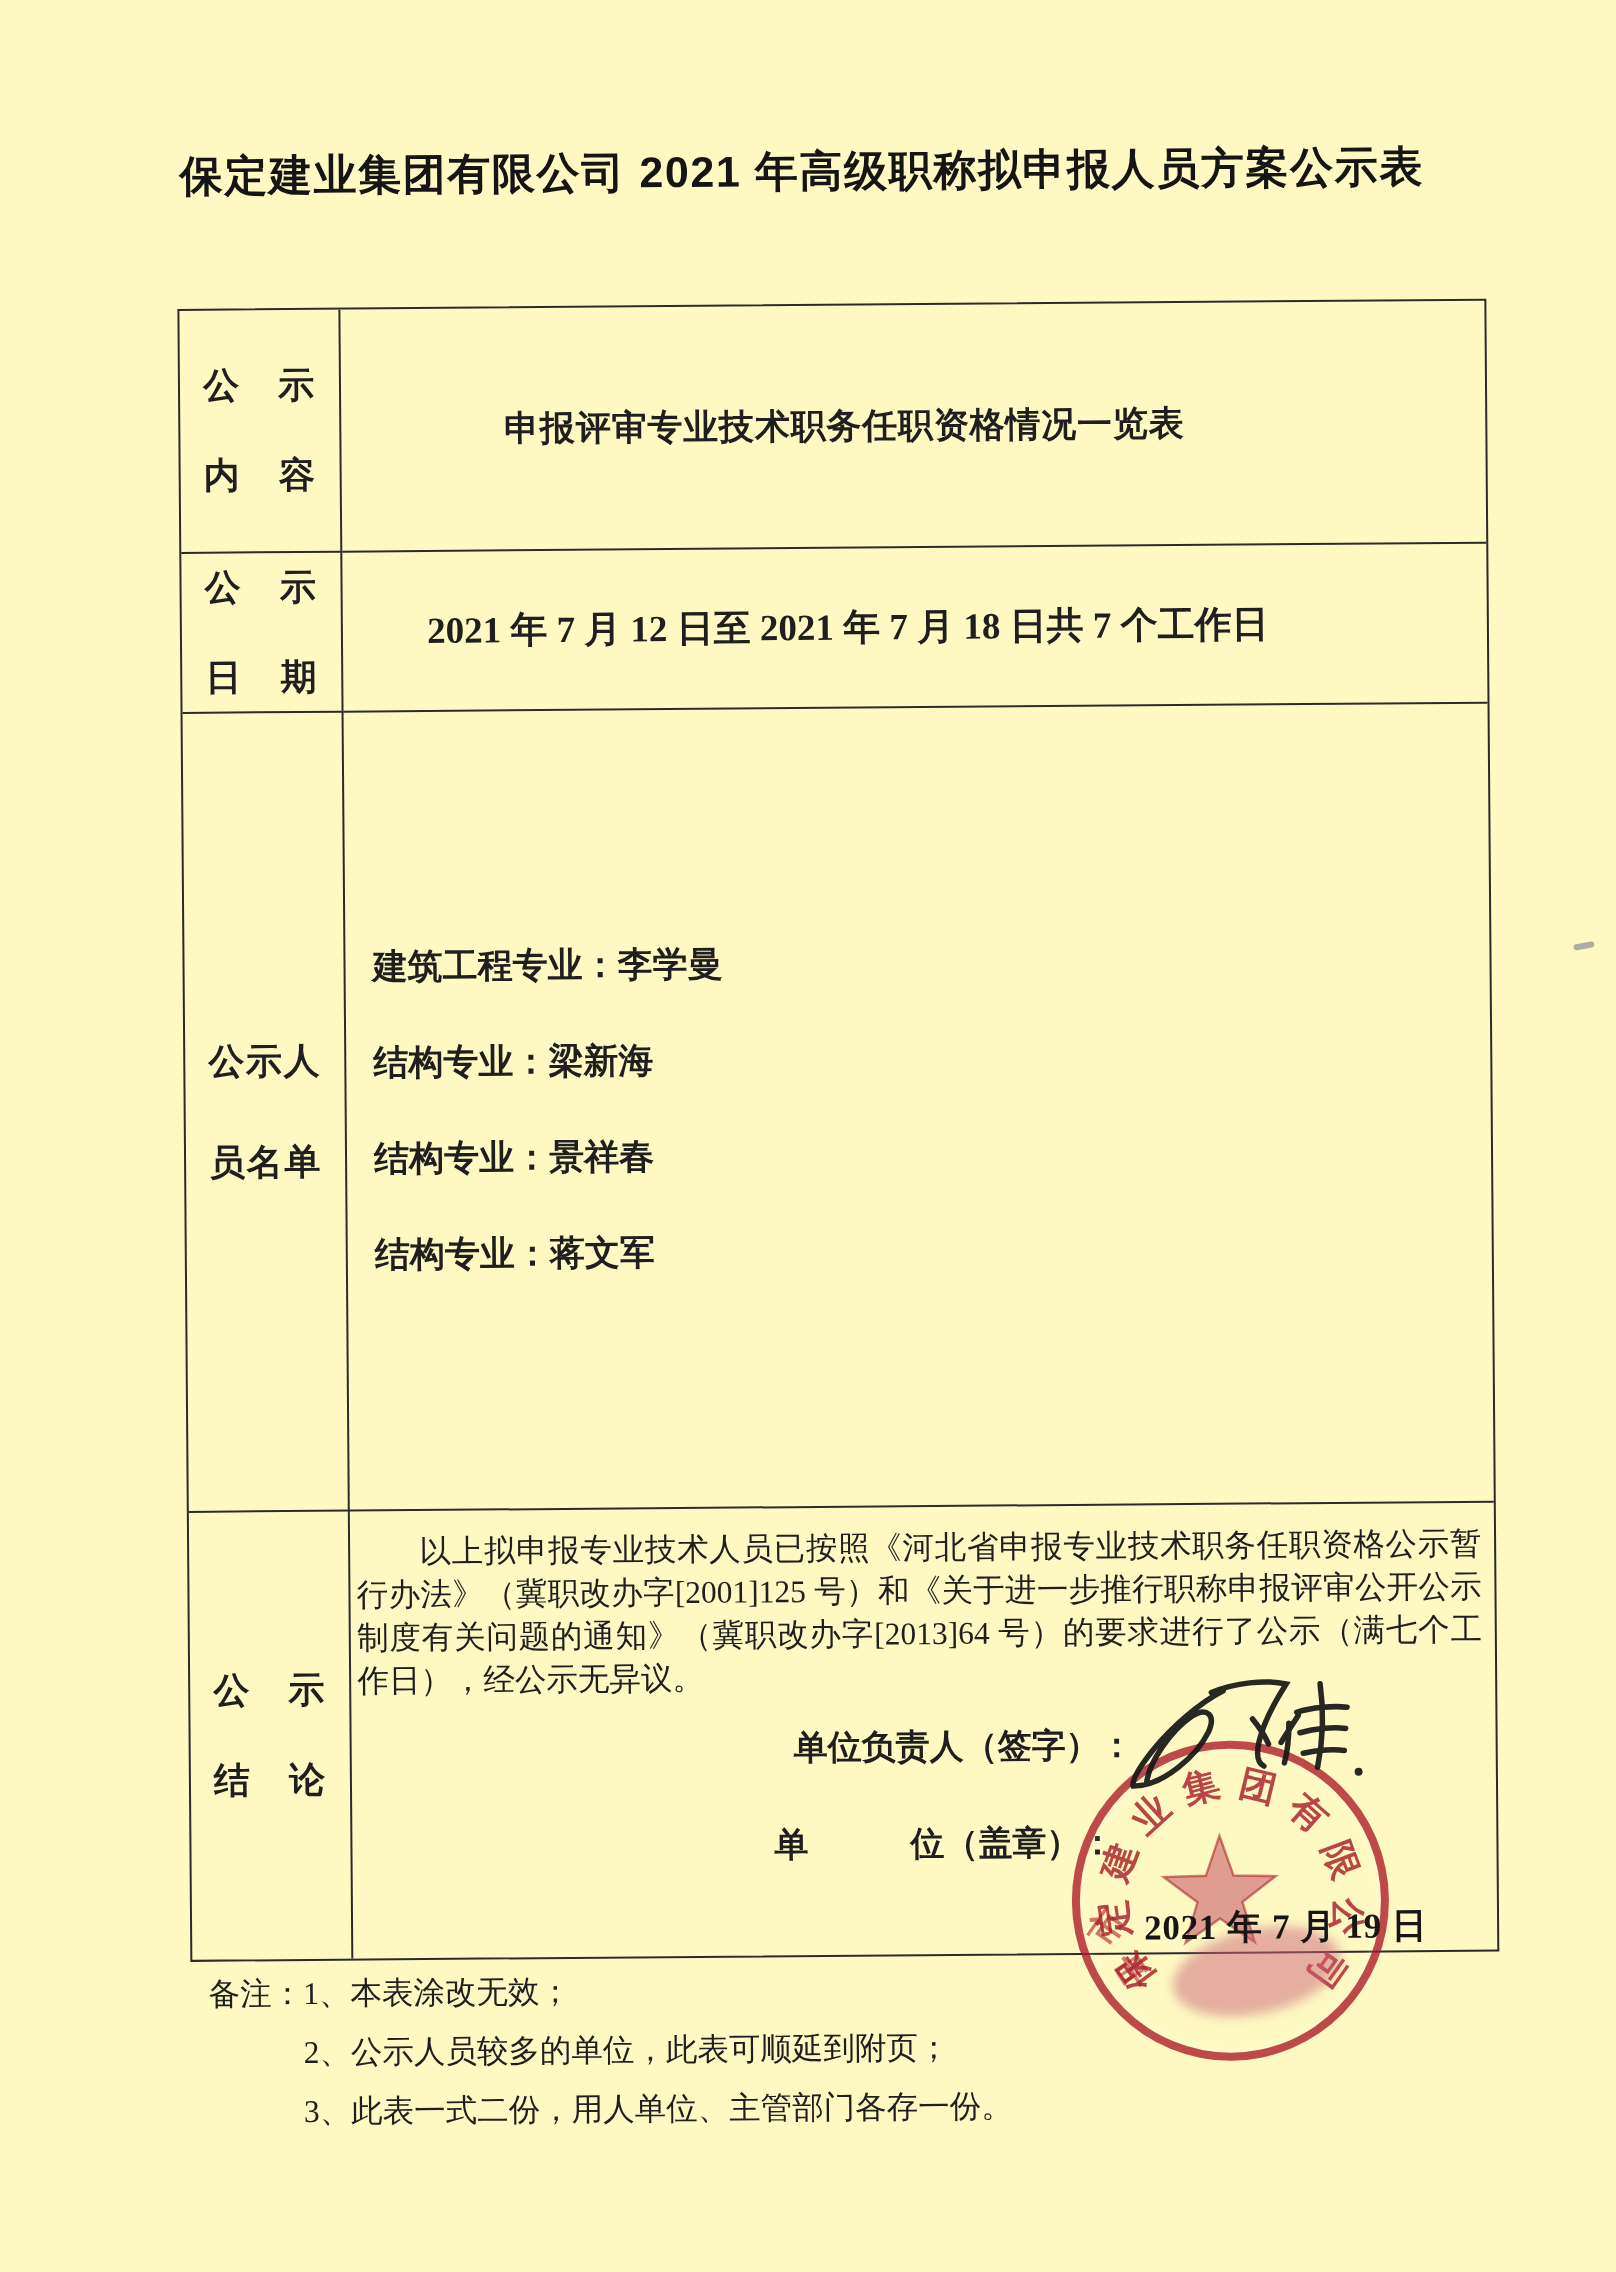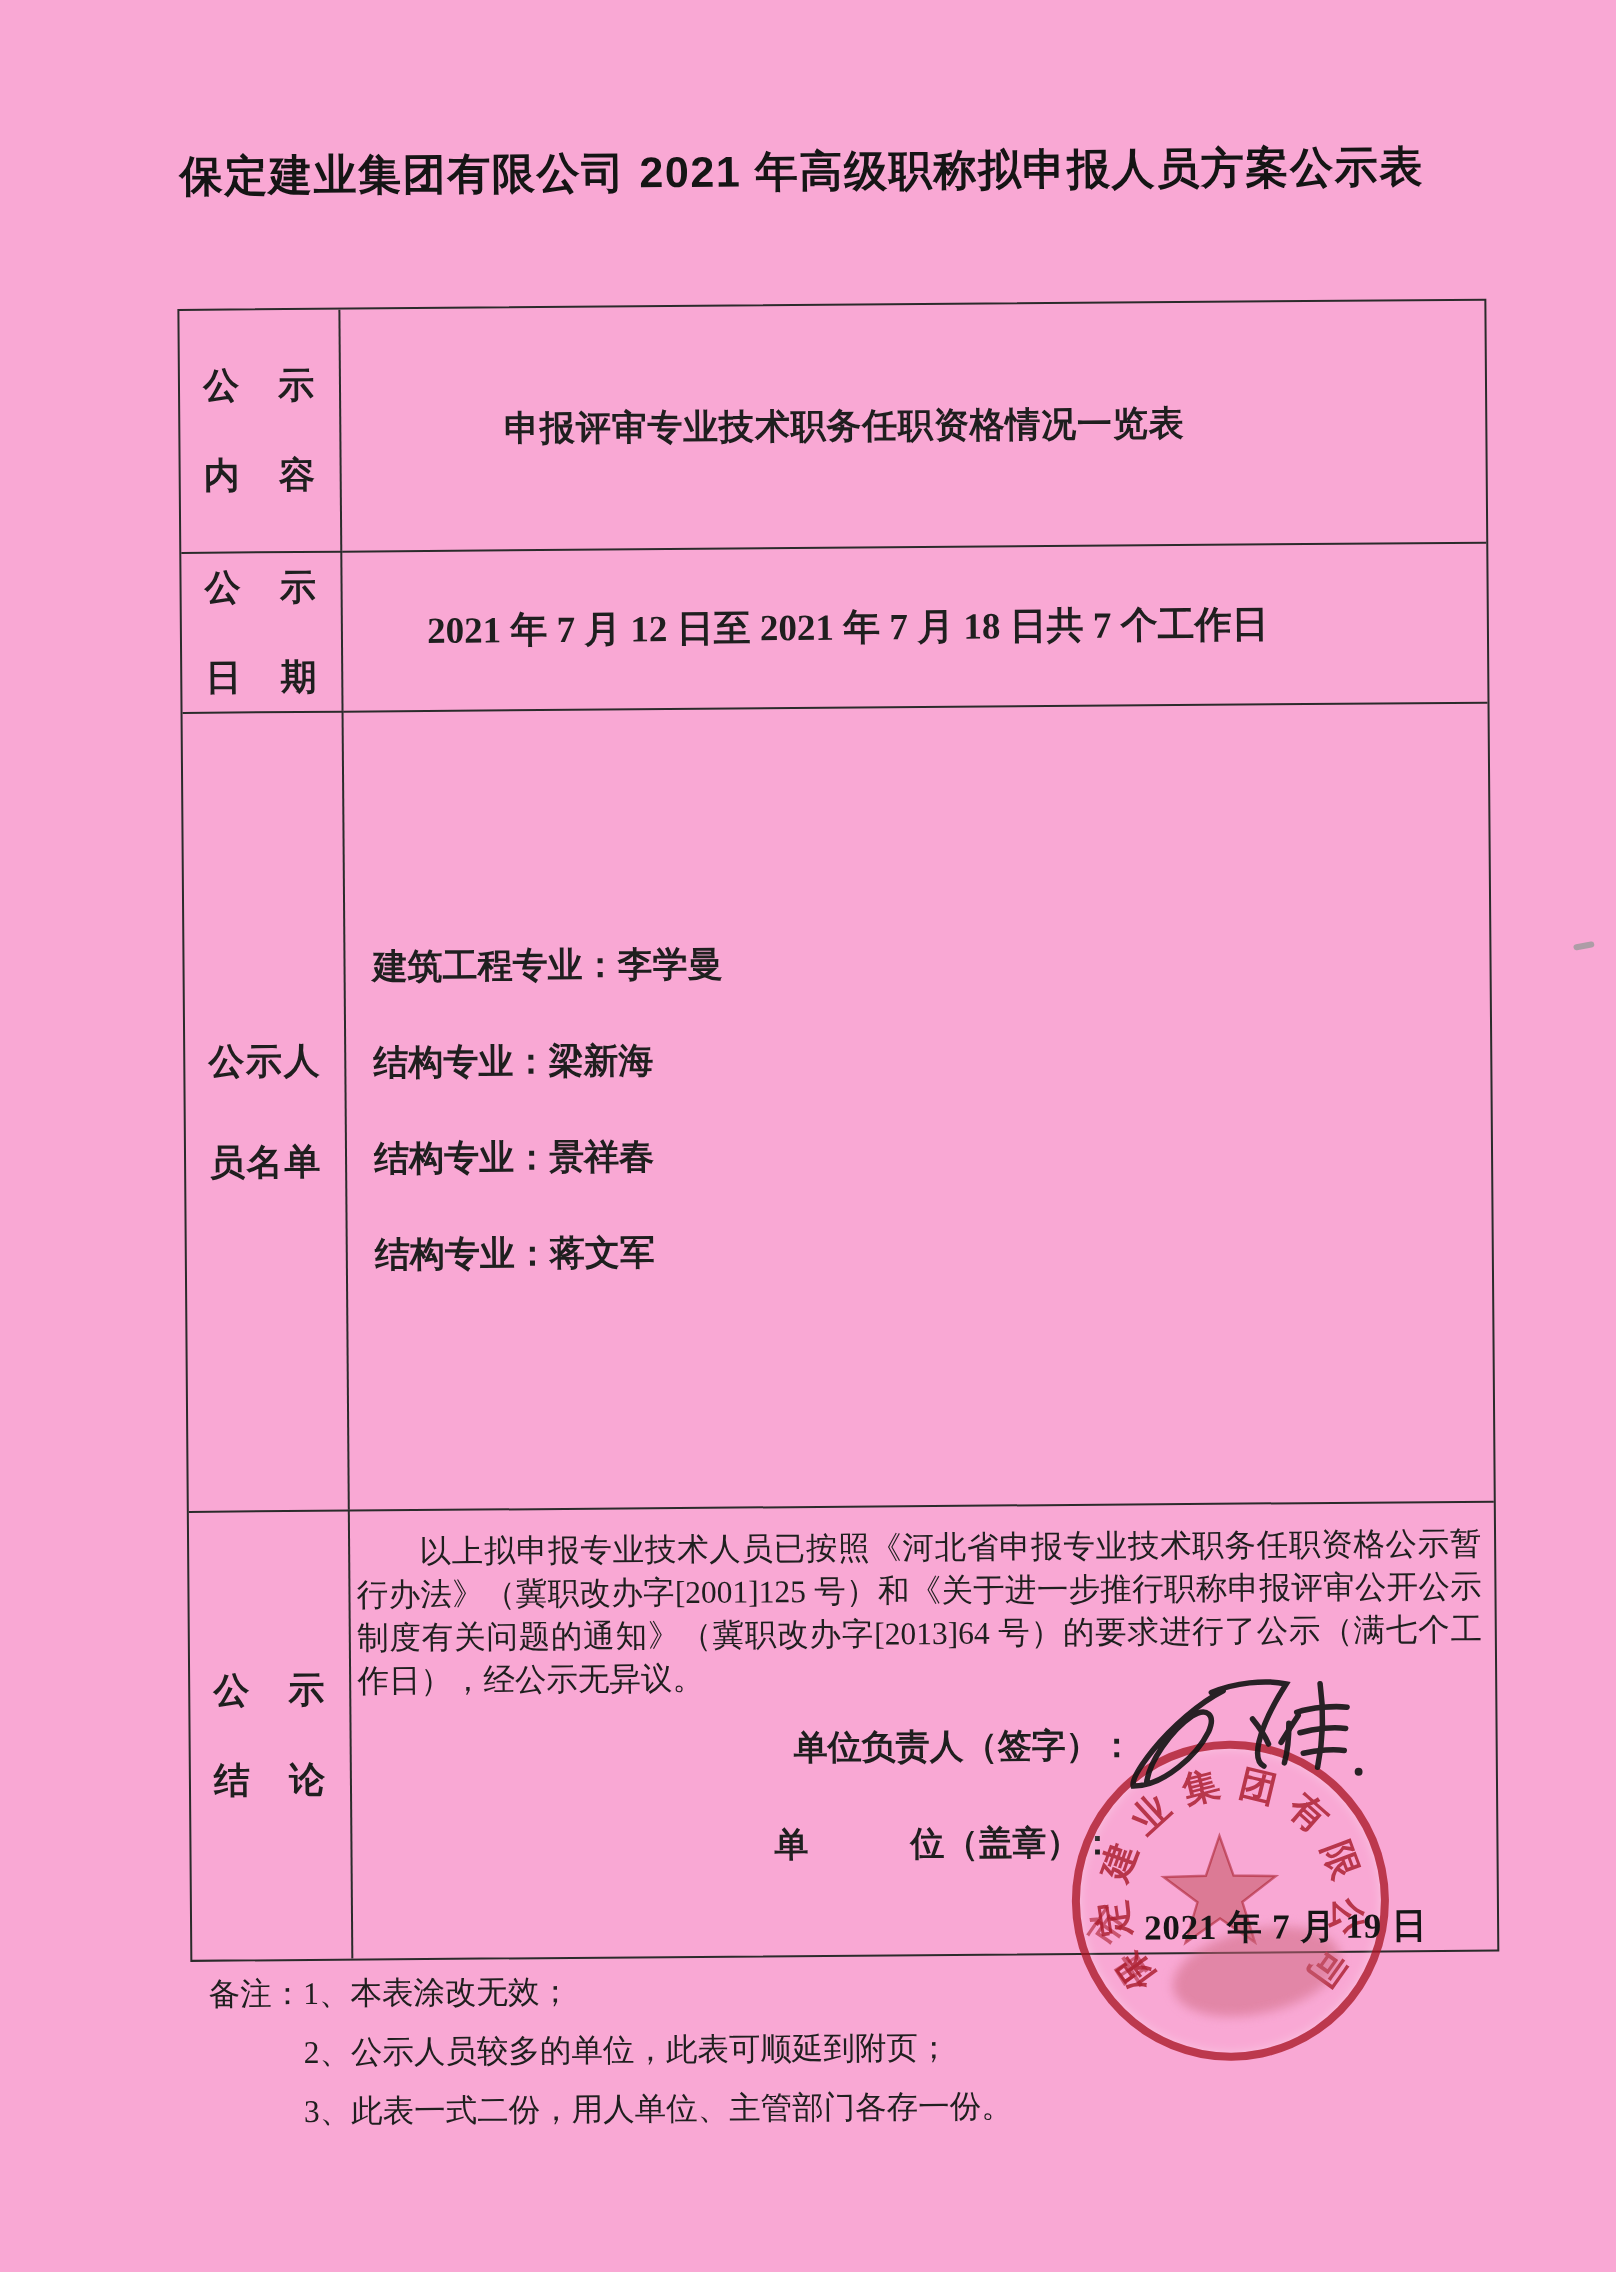--- a/index.html
+++ b/index.html
@@ -1,17 +1,17 @@
 <!DOCTYPE html>
 <html style="font-size:12.6px"><head>
 <meta charset="utf-8">
 <style>
   html,body{margin:0;padding:0;}
   body{width:1617px;height:2273px;background:#ffffff;font-family:"Liberation Serif", serif;color:#1f1f1f;}
-  .page{position:relative;width:1617px;height:2273px;background:#f9a8d4;overflow:hidden;}
+  .page{position:relative;width:1617px;height:2273px;background:#fef9c3;overflow:hidden;}
   .tilt{position:absolute;inset:0;transform:rotate(-0.45deg);transform-origin:50% 45%;}
 
   .title{position:absolute;top:143px;left:0;width:100%;text-align:center;
          font-family:"Liberation Sans", sans-serif;font-weight:700;font-size:43px;
          letter-spacing:1.6px;color:#151515;}
 
   
   .doc-table{position:absolute;left:183px;top:304px;width:1305px;height:1649px;
              border:2.4px solid #2b2b2b;display:grid;
              grid-template-columns:161px 1fr;grid-template-rows:241px 160px 799px 1fr;

